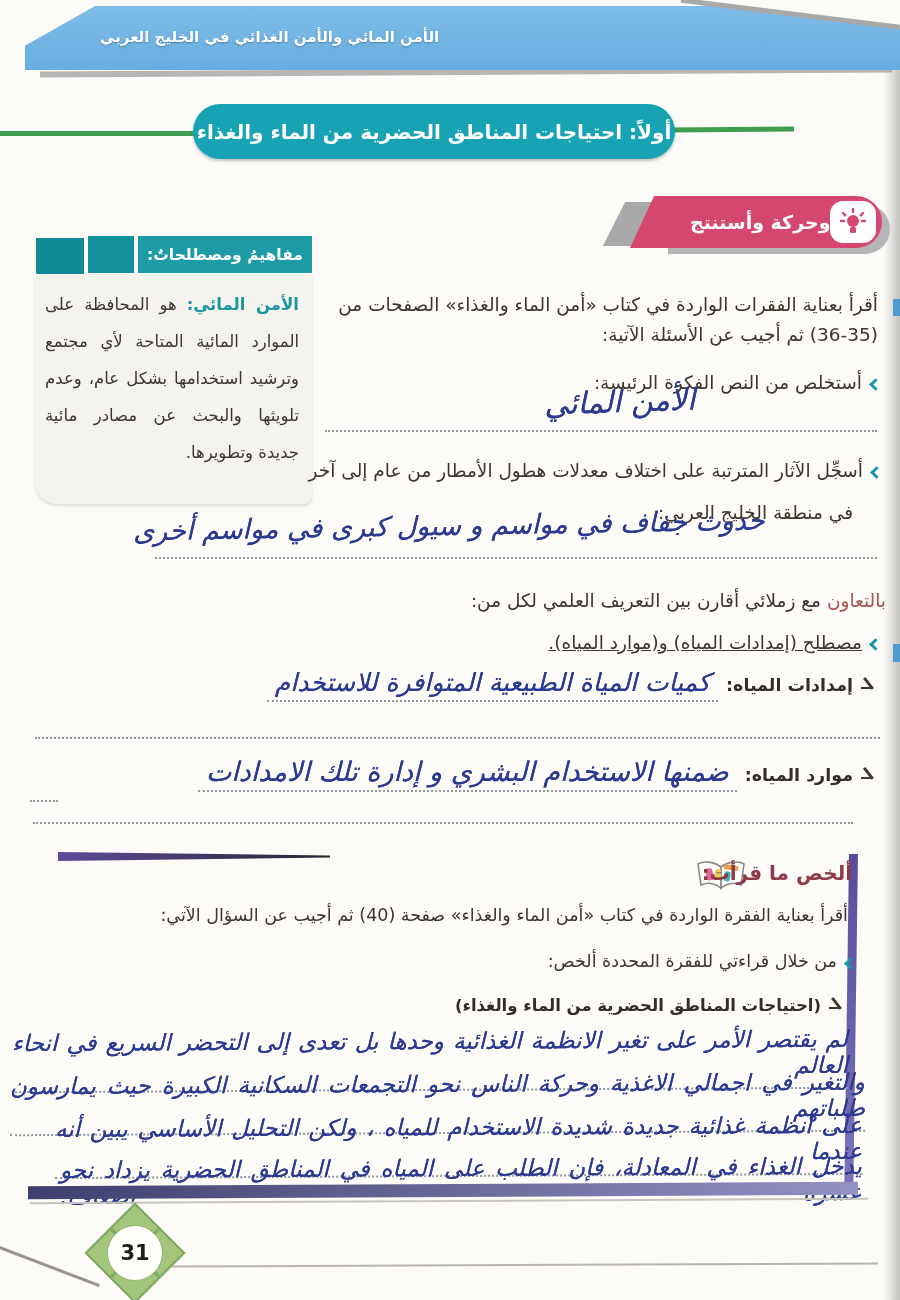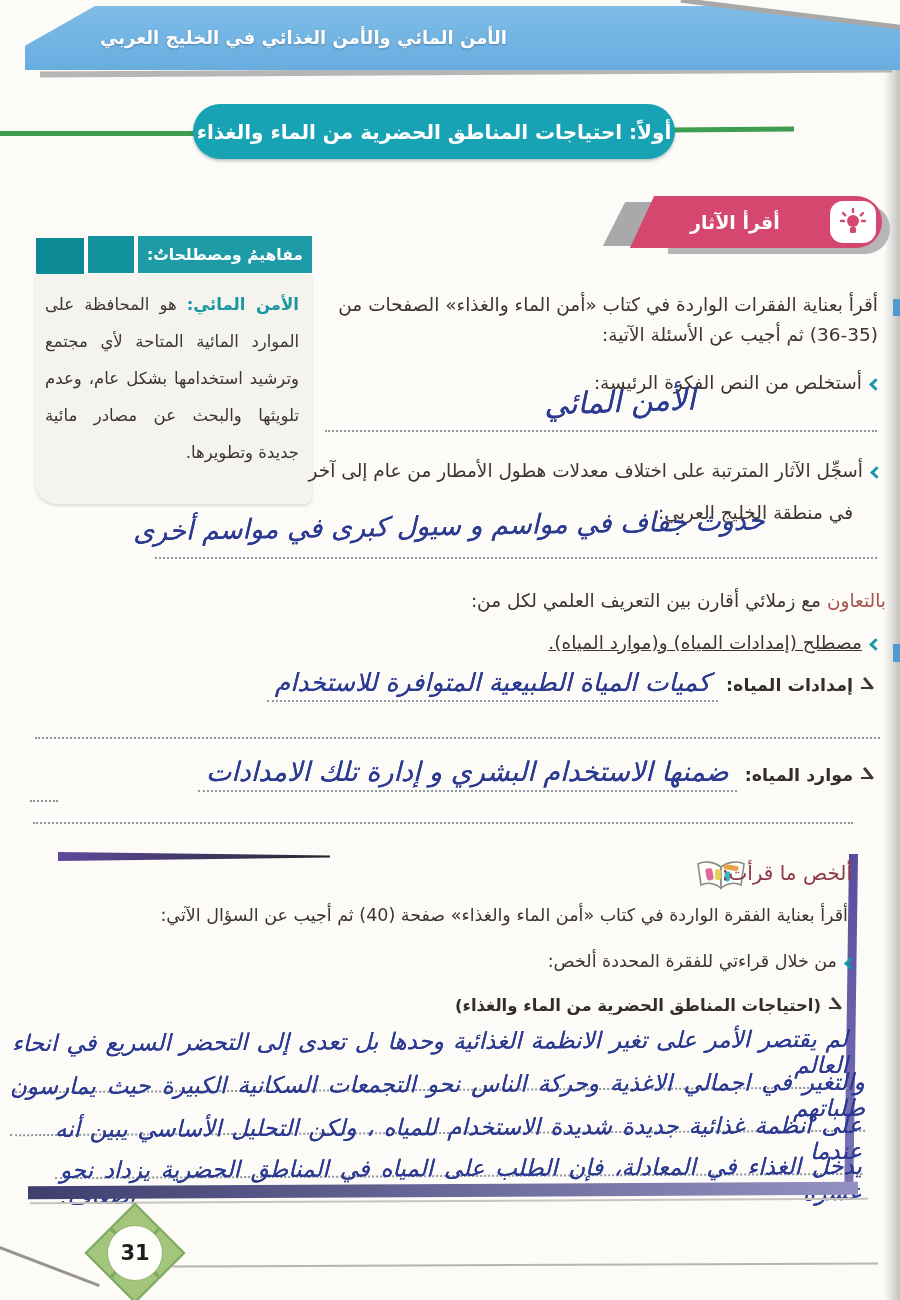--- a/index.html
+++ b/index.html
@@ -13,21 +13,21 @@
   .diag-line { position:absolute; left:-8px; top:1243px; width:115px; height:3px; background:#97948e; transform:rotate(21deg); transform-origin:left center; }
   .footer-line { position:absolute; left:172px; top:1264px; width:706px; height:2px; background:#b8b5ae; transform:rotate(-0.25deg); }
 
   
   .banner-wrap { position:absolute; left:25px; top:0; width:875px; height:78px; overflow:hidden; }
   .banner-shadow { position:absolute; left:40px; top:69px; width:852px; height:6px; background:#a5a5a5; opacity:.8; transform:rotate(-0.35deg); }
   .banner { position:absolute; left:0; top:6px; right:0; height:64px; background:linear-gradient(#7fbce7,#68ade0);
     clip-path:polygon(70px 0, 100% 0, 100% 100%, 0 100%, 0 62%); }
   .banner-notch { position:absolute; right:-35px; top:-18px; width:270px; height:32px; background:#fcfbf7; transform:rotate(7deg); }
   .banner-notch-line { position:absolute; right:-30px; top:13px; width:250px; height:5px; background:#a8a8a8; transform:rotate(7deg); }
-  .banner-label { position:absolute; left:75px; top:37px; transform:translateY(-50%); color:#fff; font-weight:bold; font-size:18px; letter-spacing:.3px; text-shadow:0 1px 2px rgba(40,70,100,.45); white-space:nowrap; direction:rtl; }
+  .banner-label { position:absolute; left:75px; top:37px; transform:translateY(-50%); color:#fff; font-weight:bold; font-size:15px; letter-spacing:.3px; text-shadow:0 1px 2px rgba(40,70,100,.45); white-space:nowrap; direction:rtl; }
 
   
   .green-line { position:absolute; height:5px; background:#3f9d4f; }
   .pill { position:absolute; left:193px; top:104px; width:482px; height:55px; border-radius:28px; background:#17a3b4;
     display:flex; align-items:center; justify-content:center; box-shadow:0 2px 3px rgba(60,90,95,.35); }
   .pill span { color:#fff; font-weight:bold; font-size:20px; white-space:nowrap; }
 
   
   .ribbon { position:absolute; left:612px; top:194px; width:276px; height:62px; }
   .ribbon-gray { position:absolute; left:2px; top:8px; width:58px; height:44px; background:#a9a9ac; transform:skewX(-27deg); }
@@ -59,21 +59,21 @@
   
   .hw { position:absolute; font-style:italic; color:#2c3a92; white-space:nowrap; text-shadow:0 0 .4px #2c3a92; }
   .hw-inline { font-style:italic; color:#2c3a92; text-shadow:0 0 .4px #2c3a92; border-bottom:2px dotted #9099a2; padding:0 8px 3px 8px; }
   .dots { position:absolute; height:2px; border-bottom:2.5px dotted #8f969e; }
 
   
   .taper { position:absolute; left:58px; top:852px; width:272px; height:9px;
     background:linear-gradient(to right,#5e4a9c,#26262e); clip-path:polygon(0 0,100% 38%,100% 62%,0 100%); }
   .sum-bar-right { position:absolute; left:849px; top:854px; width:9px; height:340px;
     background:linear-gradient(#584d9c,#7b76b8); transform:rotate(0.8deg); transform-origin:top center; }
-  .sum-title { position:absolute; right:48px; top:861px; font-size:20px; font-weight:normal; color:#8d3a45; white-space:nowrap; }
+  .sum-title { position:absolute; right:48px; top:861px; font-size:20px; font-weight:bold; color:#8d3a45; white-space:nowrap; }
   .book-icon { position:absolute; left:695px; top:857px; }
   .sum-hw { position:absolute; font-style:italic; color:#2c3a92; font-size:23px; text-shadow:0 0 .4px #2c3a92;
     text-align:justify; text-align-last:justify; }
   .sum-hw.dotted { border-bottom:2.5px dotted #8f969e; padding-bottom:9px; }
   .bottom-bar { position:absolute; left:28px; top:1184px; width:830px; height:13px;
     background:linear-gradient(to right,#3e3f6e,#9391c1); transform:rotate(-0.3deg); }
   .bottom-gray { position:absolute; left:30px; top:1200px; width:838px; height:2px; background:#c6c4bd; transform:rotate(-0.3deg); }
 
   
   .badge { position:absolute; left:92px; top:1210px; width:86px; height:86px; }
@@ -103,21 +103,21 @@
   <div class="green-line" style="left:668px;top:127px;width:126px;transform:rotate(-0.5deg);"></div>
   <div class="pill">
     <span>أولاً: احتياجات المناطق الحضرية من الماء والغذاء</span>
   </div>
 
   <div class="ribbon">
     <div class="ribbon-gray"></div>
     <div class="ribbon-shadow"></div>
     <div class="ribbon-slant"></div>
     <div class="ribbon-body"></div>
-    <div class="ribbon-label">أقرأ الآثار</div>
+    <div class="ribbon-label">وحركة وأستنتج</div>
     <div class="bulb-badge">
       <svg width="30" height="30" viewBox="0 0 30 30">
         <g stroke="#d5476f" stroke-width="2.4" stroke-linecap="round">
           <line x1="15" y1="2" x2="15" y2="5"></line>
           <line x1="5" y1="6" x2="7.3" y2="8.3"></line>
           <line x1="25" y1="6" x2="22.7" y2="8.3"></line>
           <line x1="3" y1="14" x2="6" y2="14"></line>
           <line x1="27" y1="14" x2="24" y2="14"></line>
         </g>
         <circle cx="15" cy="14" r="6" fill="#d5476f"></circle>

